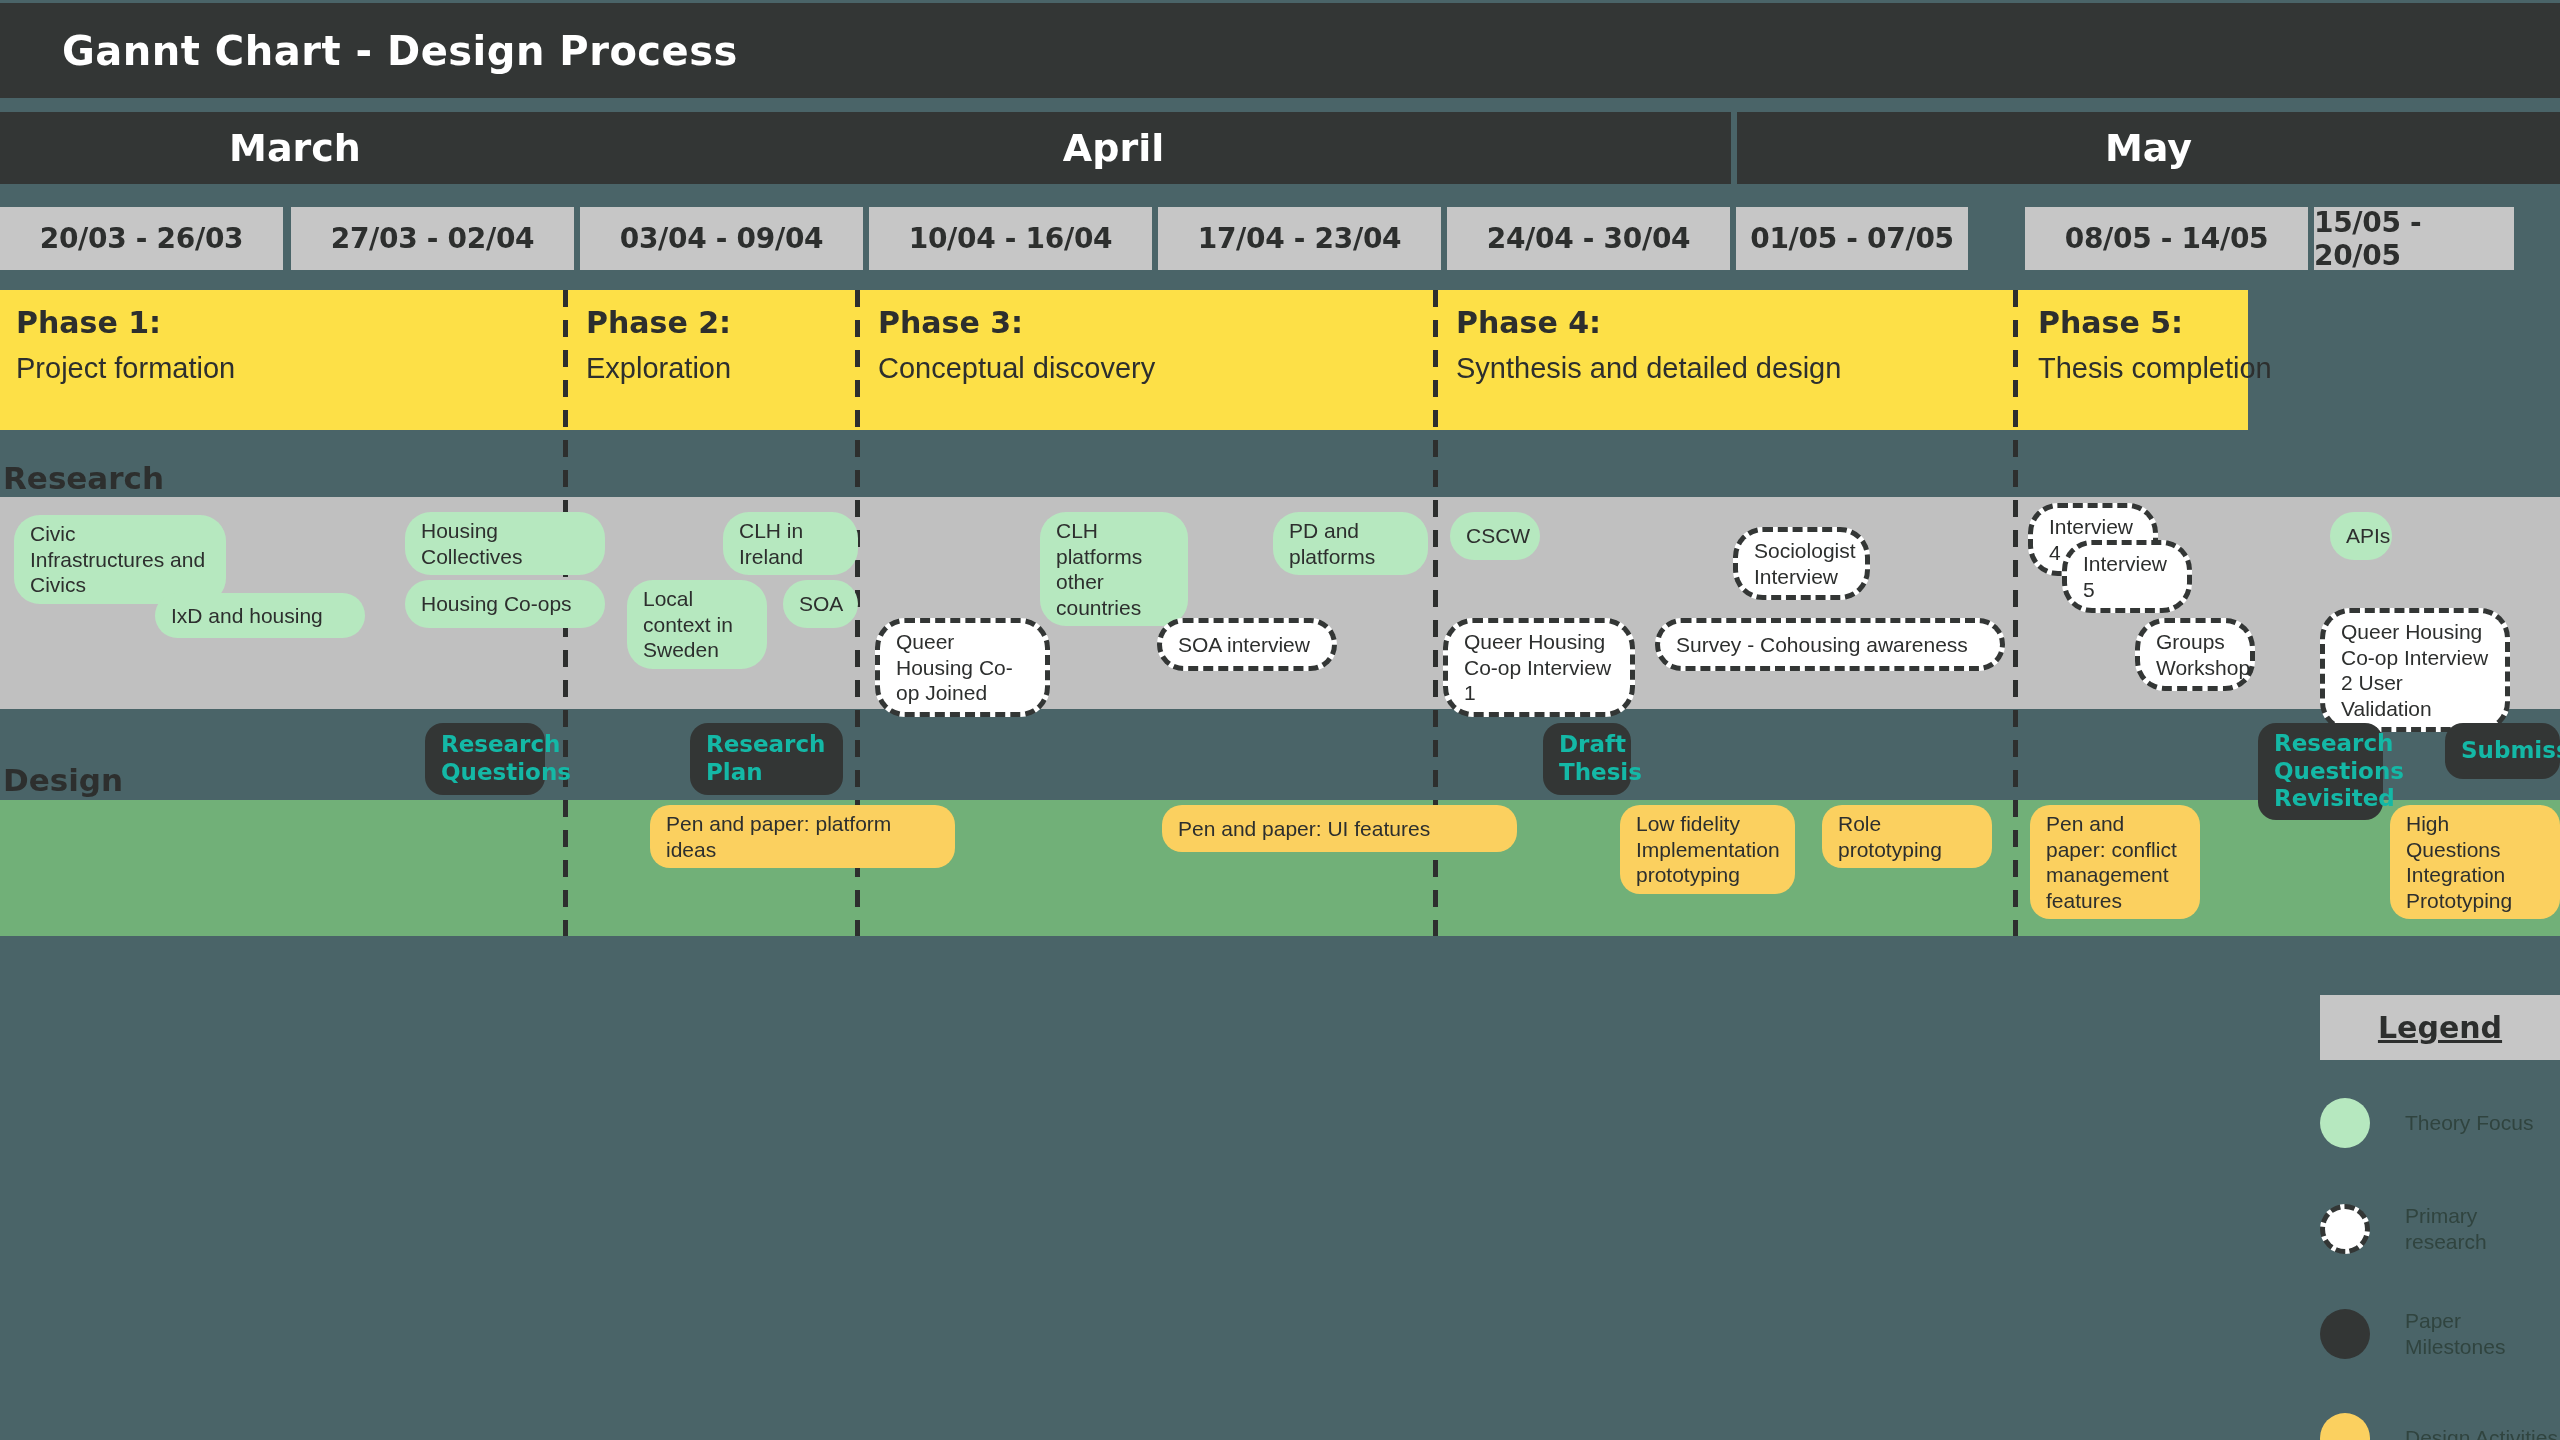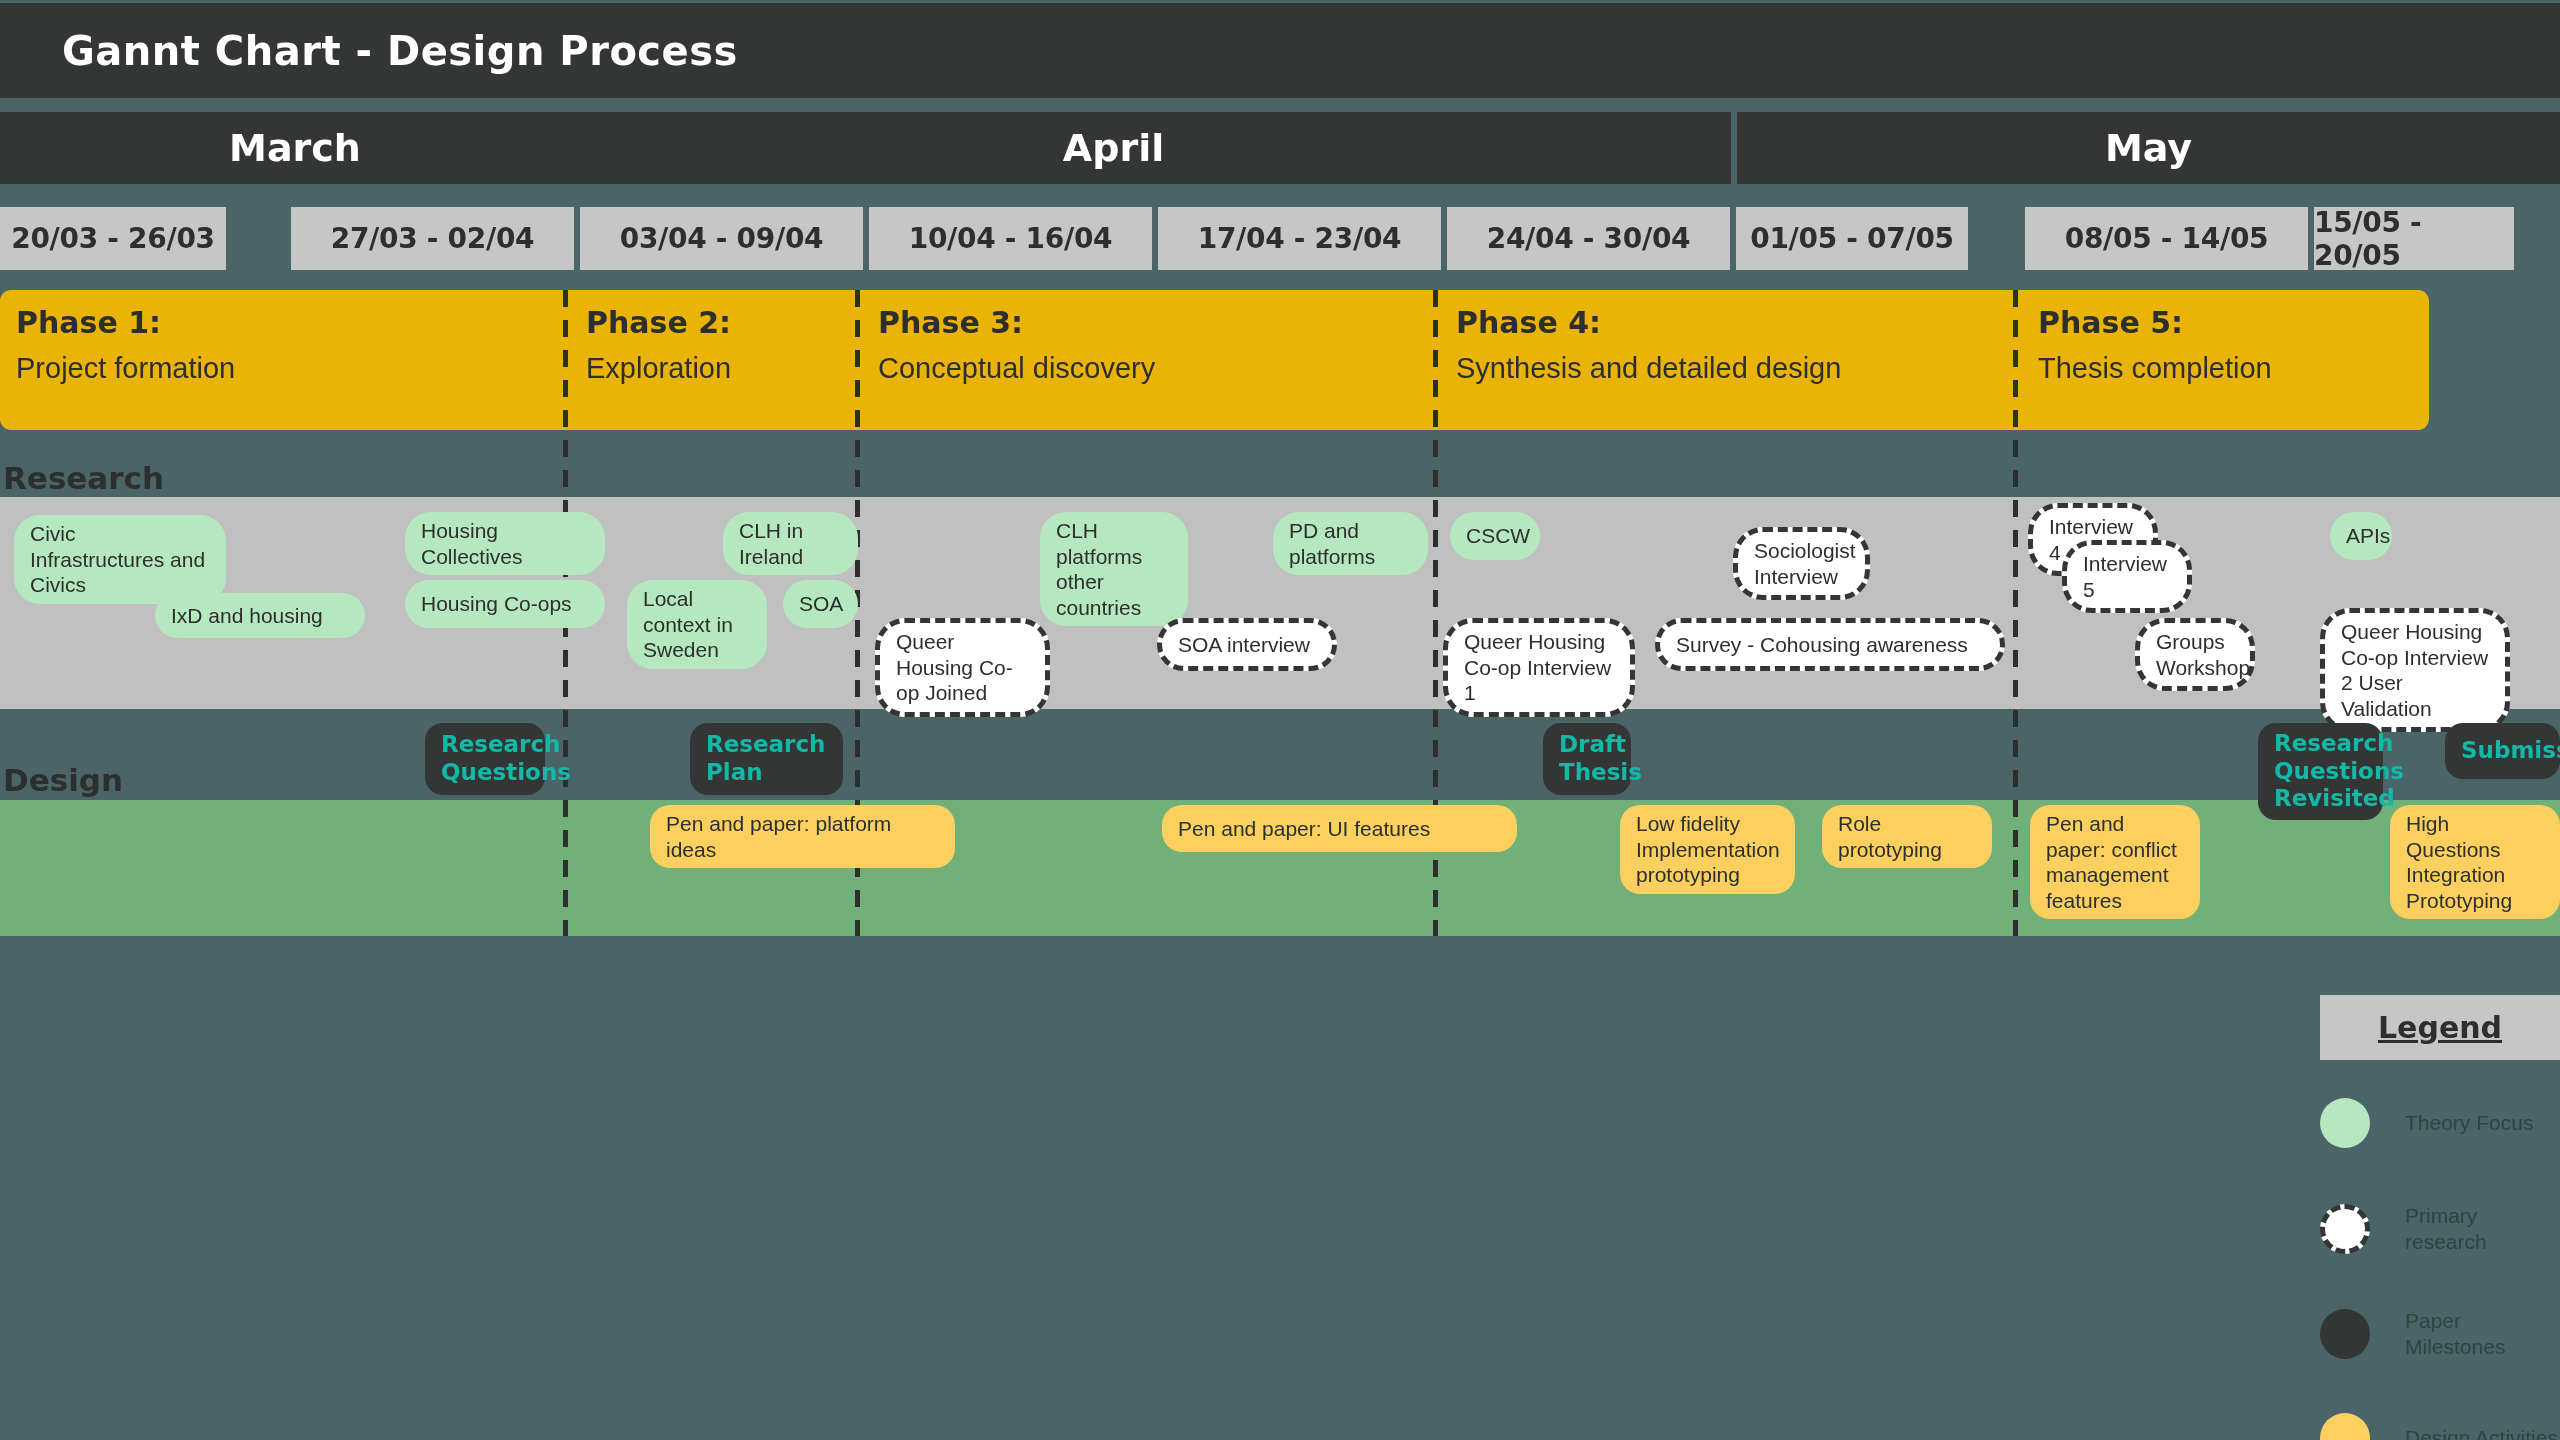--- a/index.html
+++ b/index.html
@@ -30,23 +30,22 @@
   
   .weekrow{position:absolute;left:0;top:207px;width:2560px;height:63px;}
   .week{
     position:absolute;top:0;height:63px;background:#c6c6c6;
     display:flex;align-items:center;justify-content:center;
     color:#2d2f2e;font-size:28px;font-weight:bold;
     font-family:"DejaVu Sans", sans-serif;letter-spacing:-.3px;
   }
   
   .phaseband{
-    position:absolute;left:0;top:290px;width:2429px;height:140px;
-    background:#eab308;
-    border-radius:11px;
+    position:absolute;left:0;top:290px;width:2248px;height:140px;
+    background:#fde047;
   }
   .phase{position:absolute;top:0;height:140px;}
   .phase .pname{
     position:absolute;left:16px;top:15px;
     font-size:30px;font-weight:bold;color:#2d2f2e;
     font-family:"DejaVu Sans", sans-serif;
   }
   .phase .pdesc{
     position:absolute;left:16px;top:62px;
     font-size:29px;color:#2d2f2e;
@@ -120,21 +119,21 @@
   <div class="title">Gannt Chart  -  Design Process</div>
 </div>
 
 <div class="monthrow" id="monthrow">
     <div class="month" style="left: 0px; width: 590px;">March</div>
     <div class="month" style="left: 496px; width: 1235px;">April</div>
     <div class="month" style="left: 1737px; width: 823px;">May</div>
   </div>
 
 <div class="weekrow" id="weekrow">
-    <div class="week" style="left: 0px; width: 226px;">20/03 - 26/03</div>
+    <div class="week" style="left: 0px; width: 283px;">20/03 - 26/03</div>
     <div class="week" style="left: 291px; width: 283px;">27/03 - 02/04</div>
     <div class="week" style="left: 580px; width: 283px;">03/04 - 09/04</div>
     <div class="week" style="left: 869px; width: 283px;">10/04 - 16/04</div>
     <div class="week" style="left: 1158px; width: 283px;">17/04 - 23/04</div>
     <div class="week" style="left: 1447px; width: 283px;">24/04 - 30/04</div>
     <div class="week" style="left: 1736px; width: 232px;">01/05 - 07/05</div>
     <div class="week" style="left: 2025px; width: 283px;">08/05 - 14/05</div>
     <div class="week" style="left: 2314px; width: 200px;">15/05 - 20/05</div>
   </div>
 

